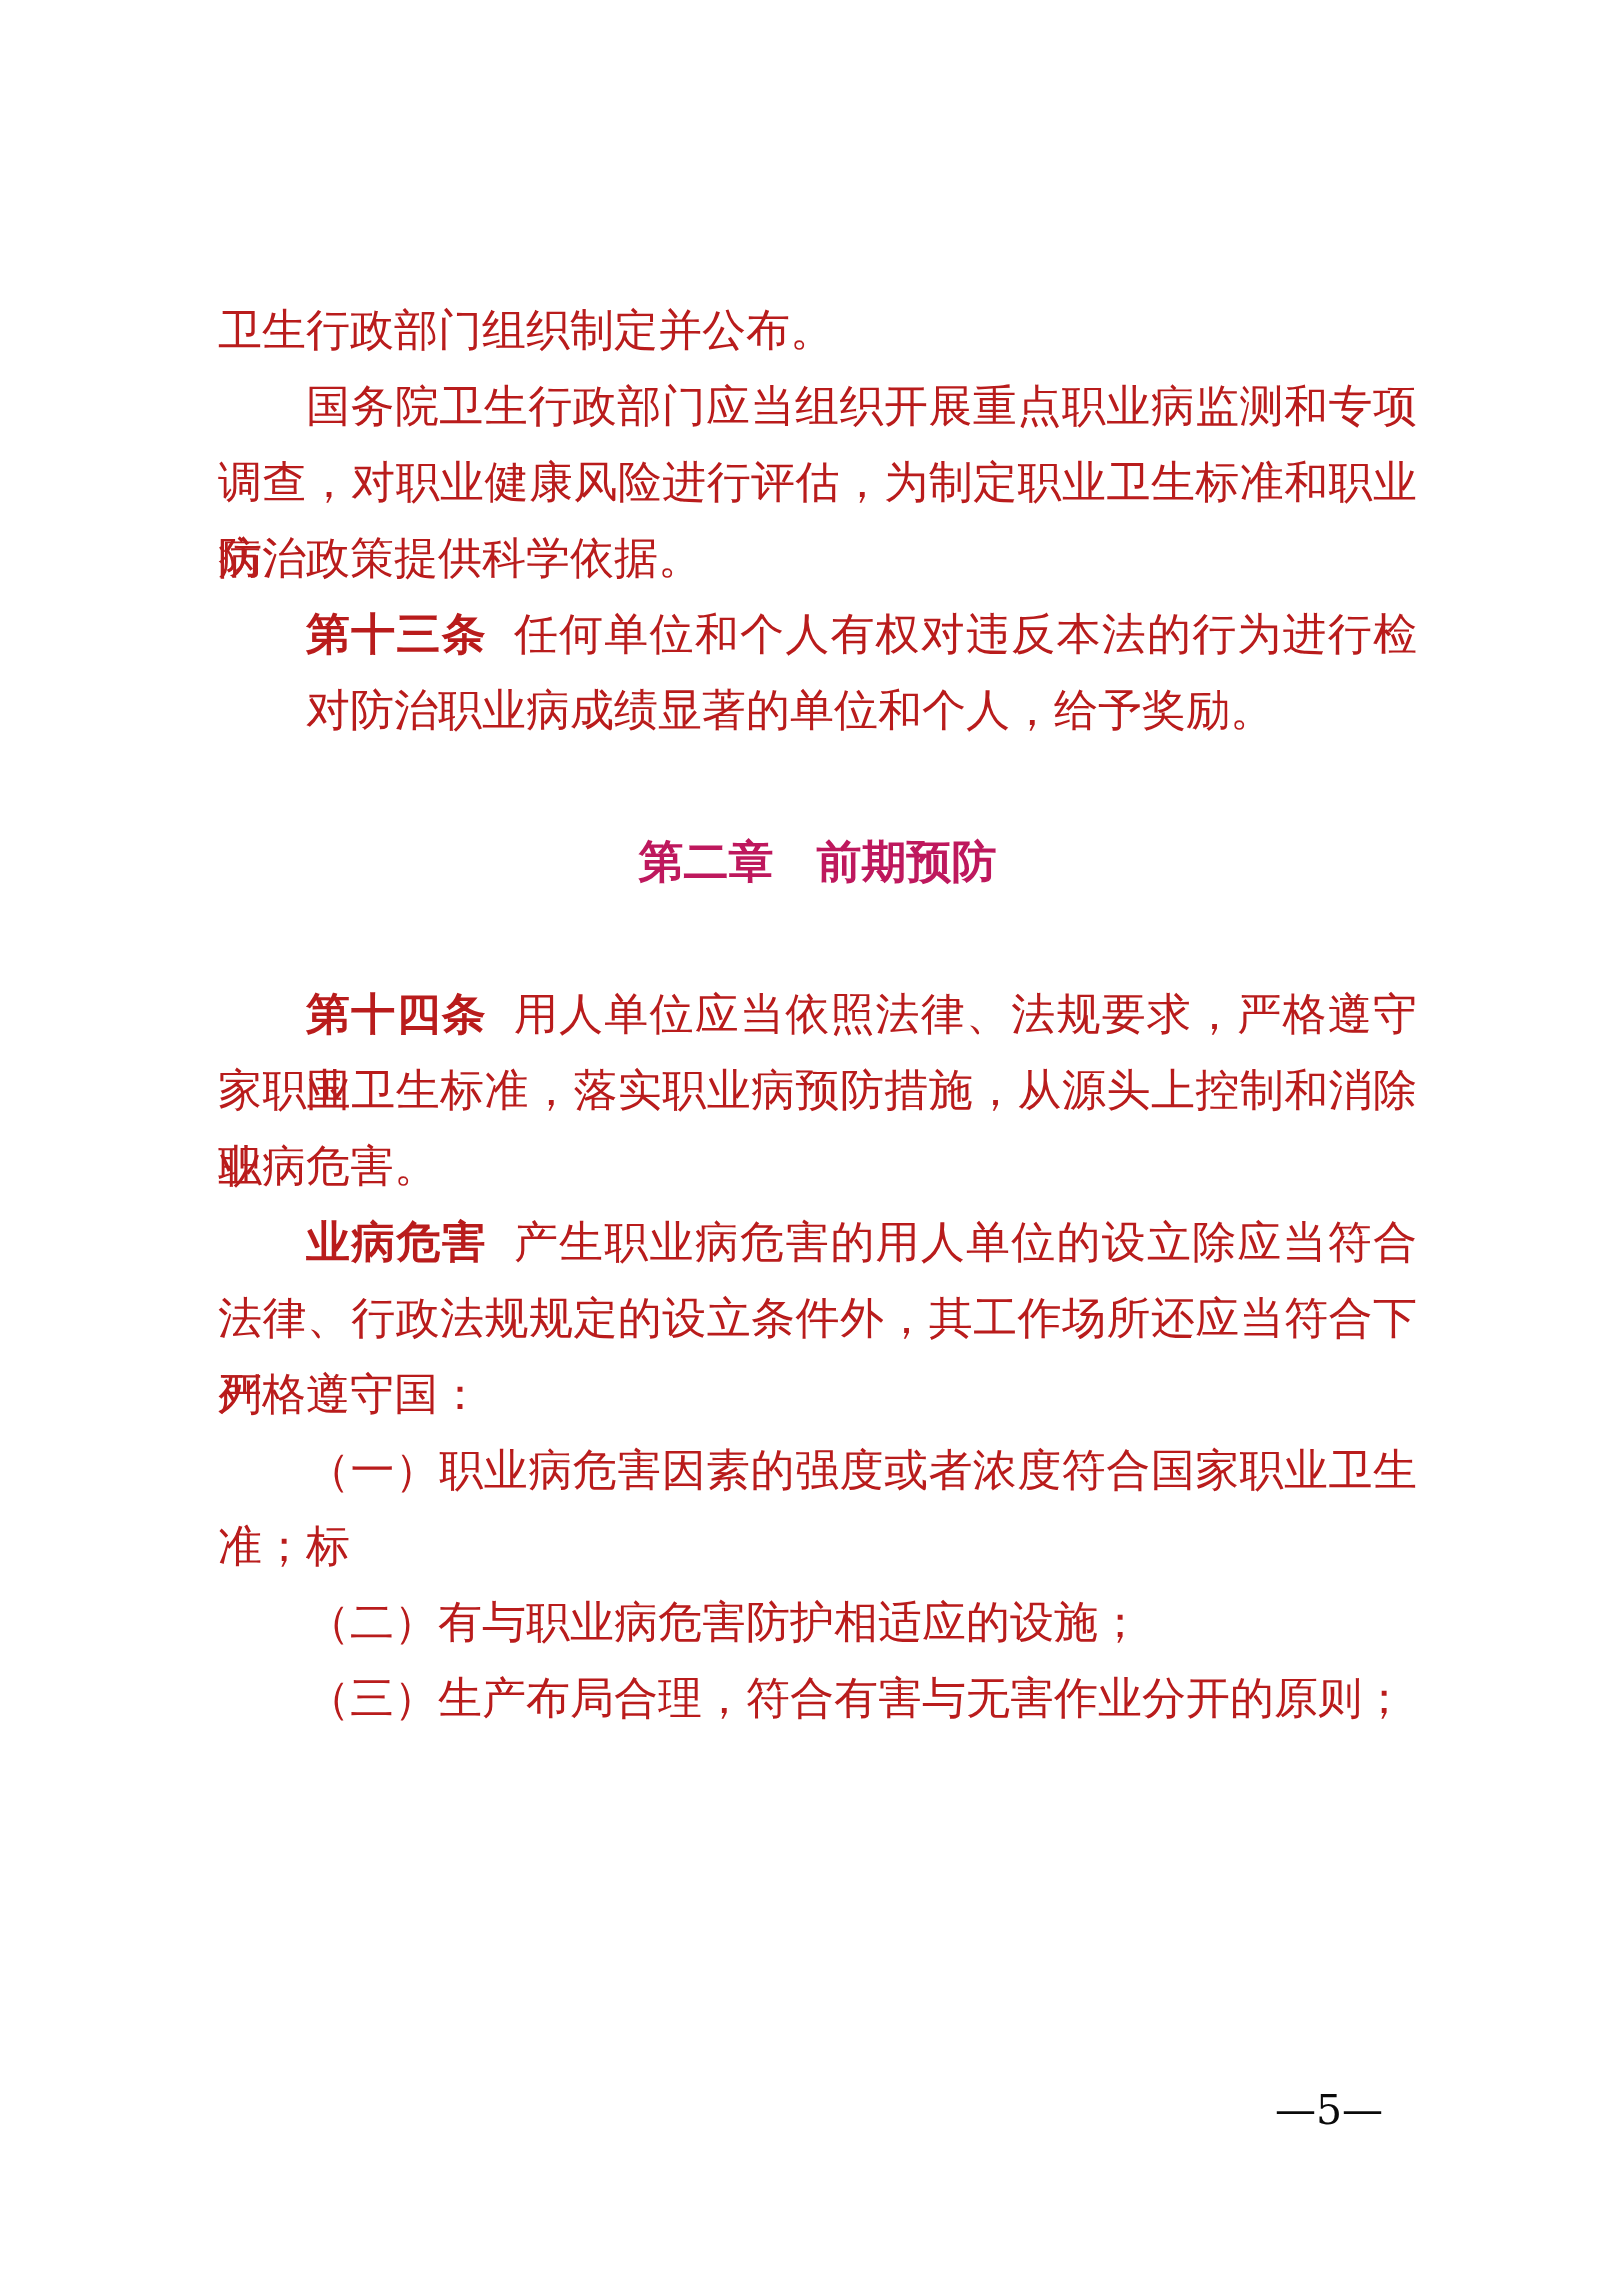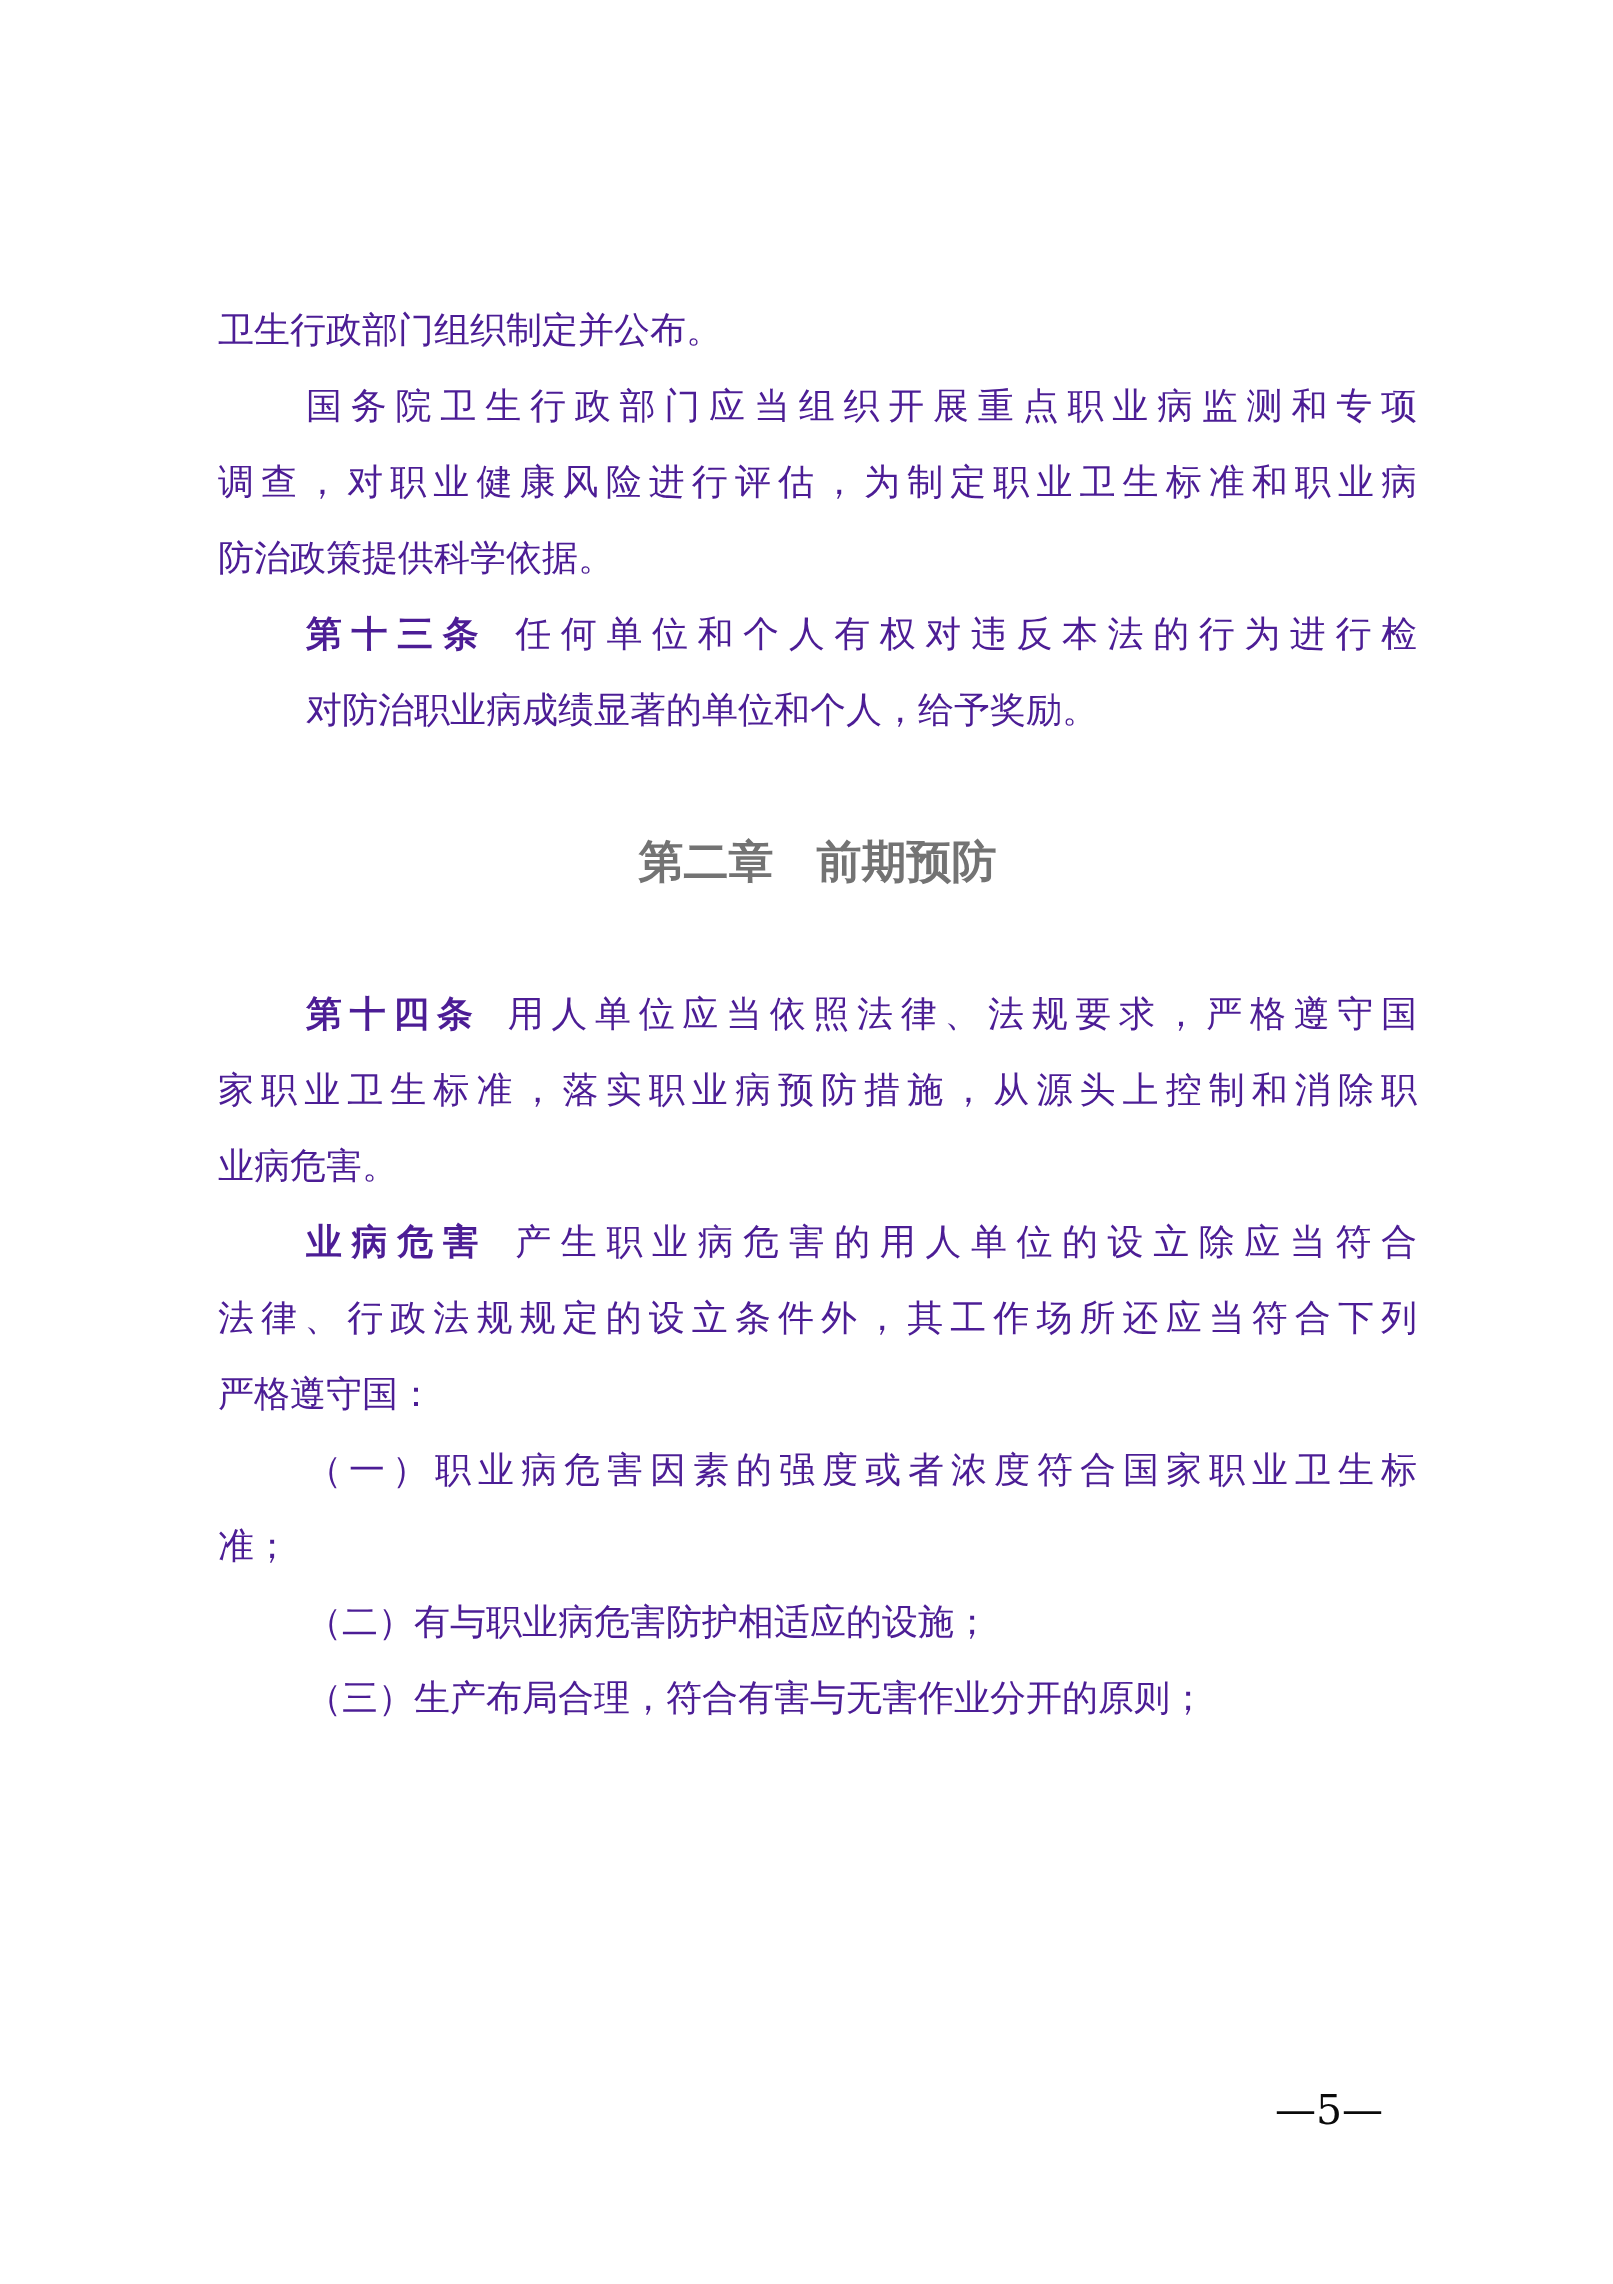--- a/index.html
+++ b/index.html
@@ -16,23 +16,23 @@
   }
   .text-block {
     position: absolute;
     left: 218px;
     top: 292px;
     width: 1199px;
   }
   .line {
     height: 76px;
     line-height: 76px;
-    font-size: 36px;
+    font-size: 44px;
     letter-spacing: 0px;
-    color: #4c1d95;
+    color: #b91c1c;
     font-family: "DejaVu Serif", "Liberation Serif", serif;
     white-space: nowrap;
   }
   .line.j {
     white-space: normal;
     text-align: justify;
     text-align-last: justify;
     text-justify: inter-character;
   }
   .line.indent {
@@ -43,21 +43,21 @@
     font-weight: bold;
     margin-right: 27px;
   }
   .heading-row {
     height: 76px;
     line-height: 76px;
     margin: 76px 0;
     text-align: center;
     font-size: 45px;
     font-weight: bold;
-    color: #737373;
+    color: #be185d;
     font-family: "DejaVu Sans", "Liberation Sans", sans-serif;
   }
   .heading-num {
     margin-right: 43px;
   }
   .page-number {
     position: absolute;
     top: 2085px;
     left: 1274px;
     width: 110px;

